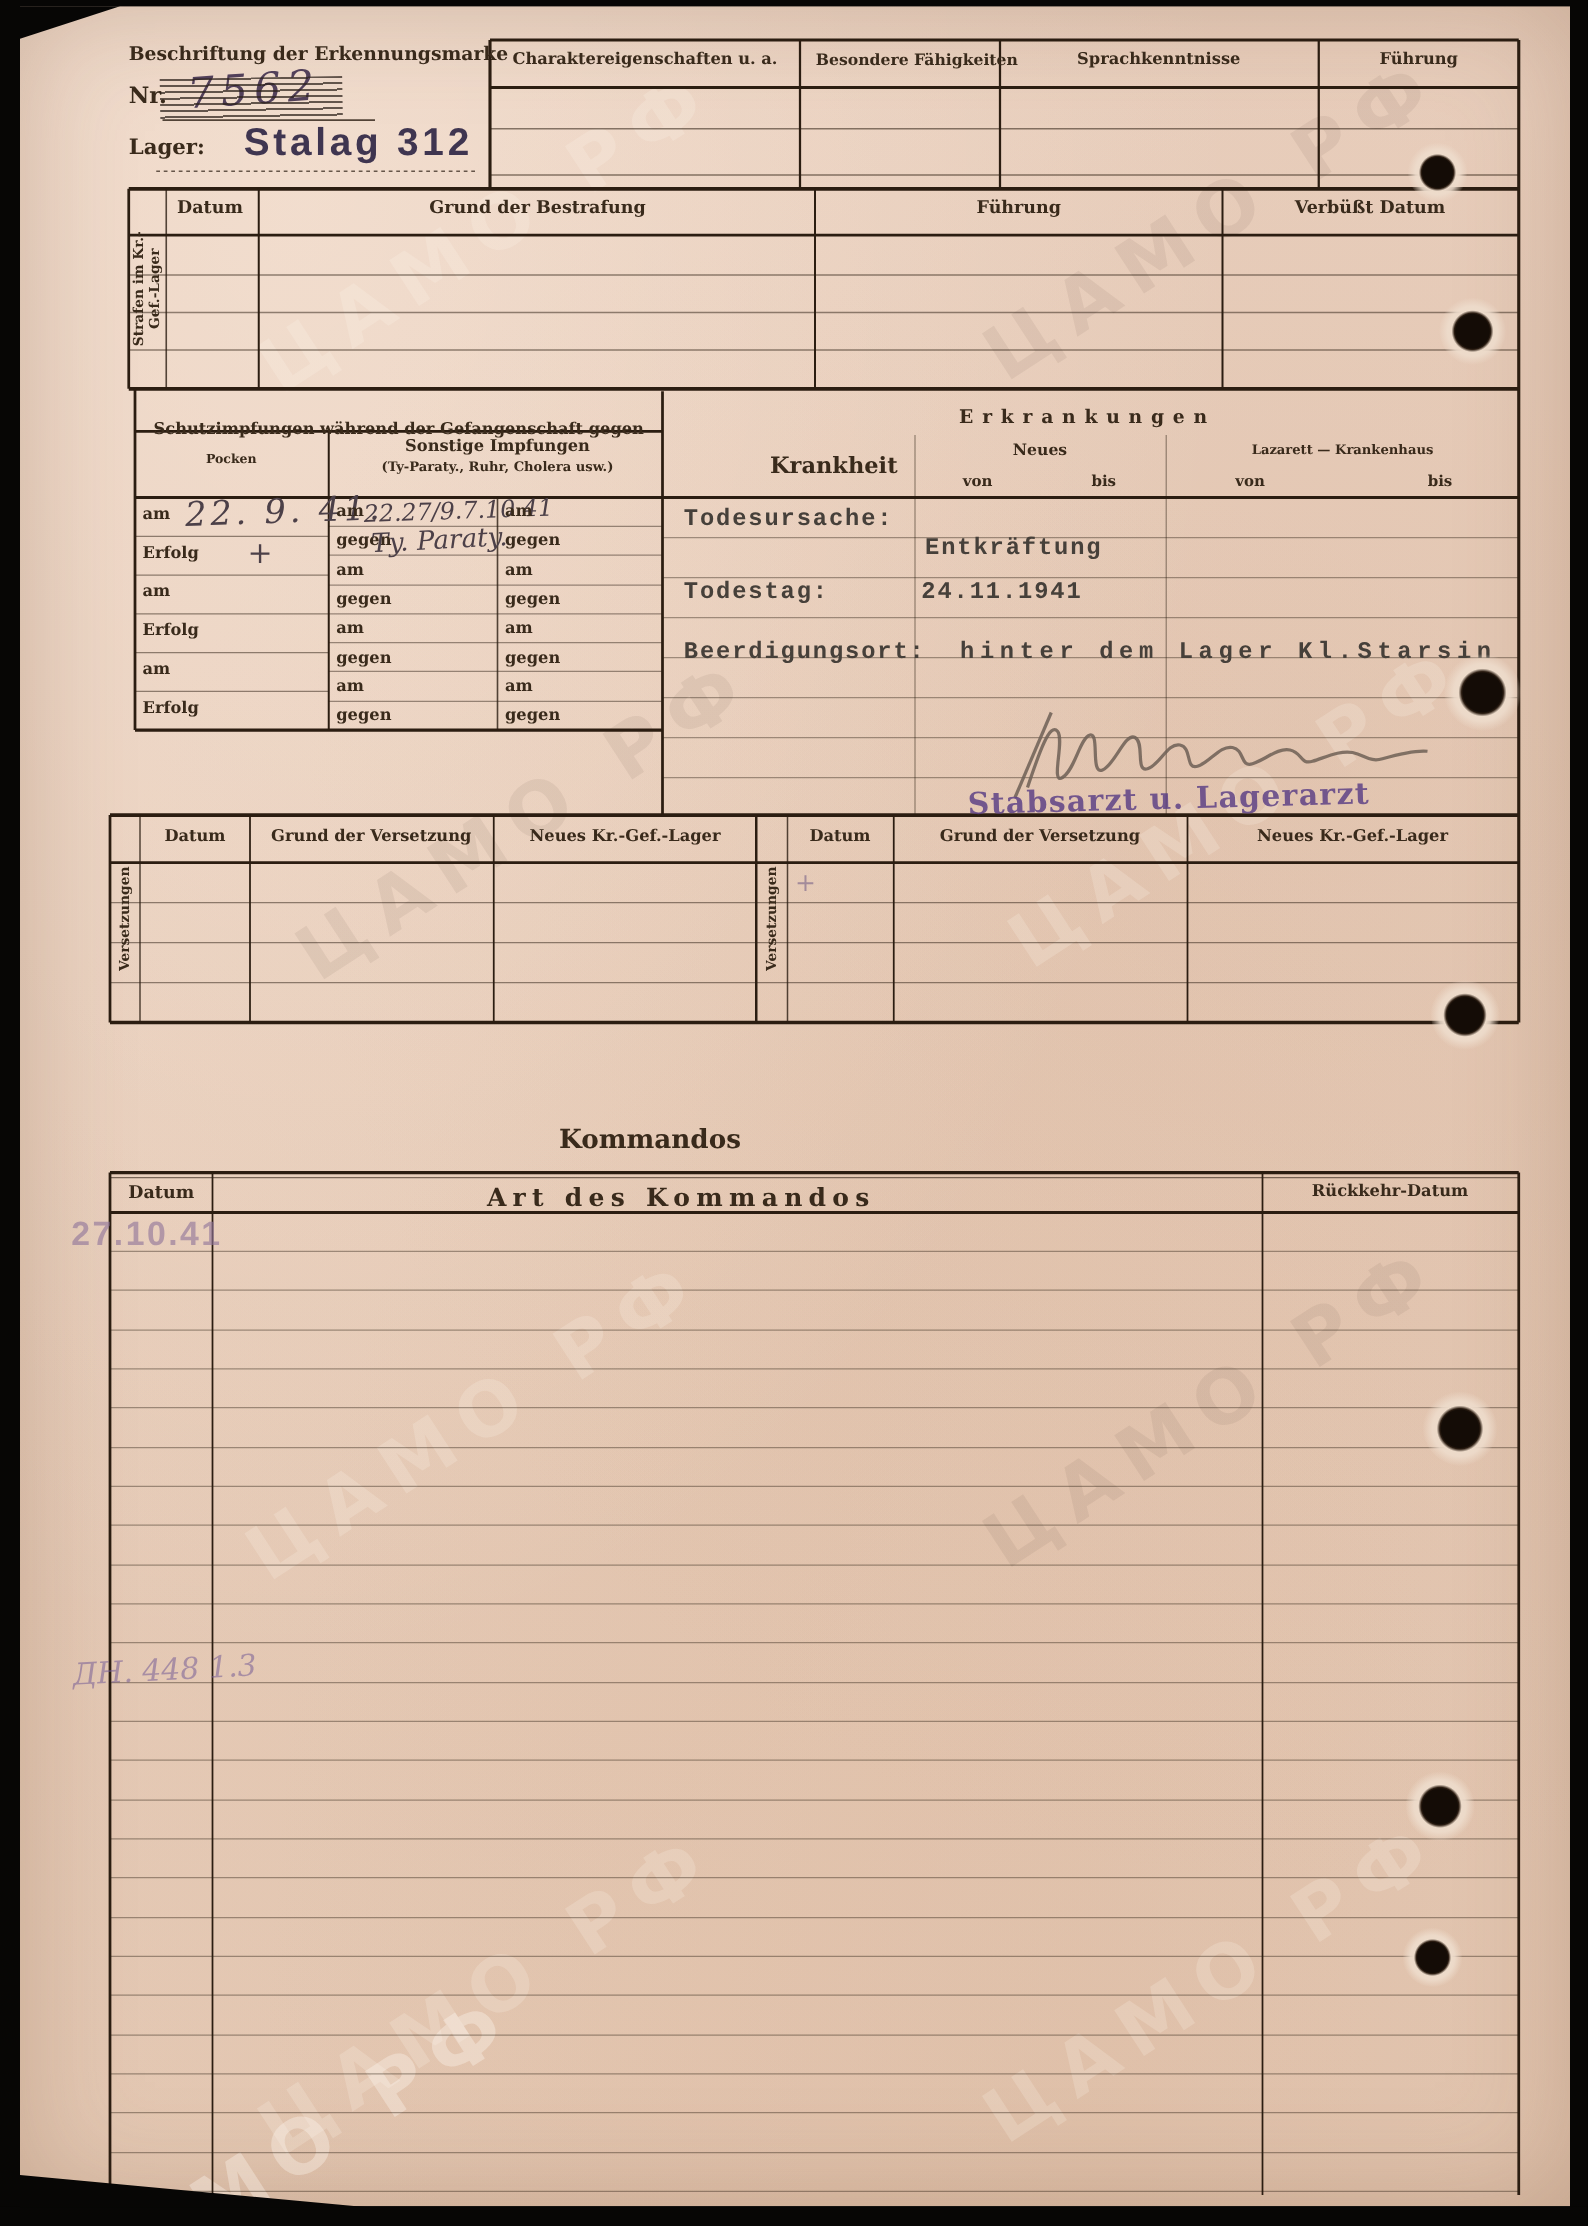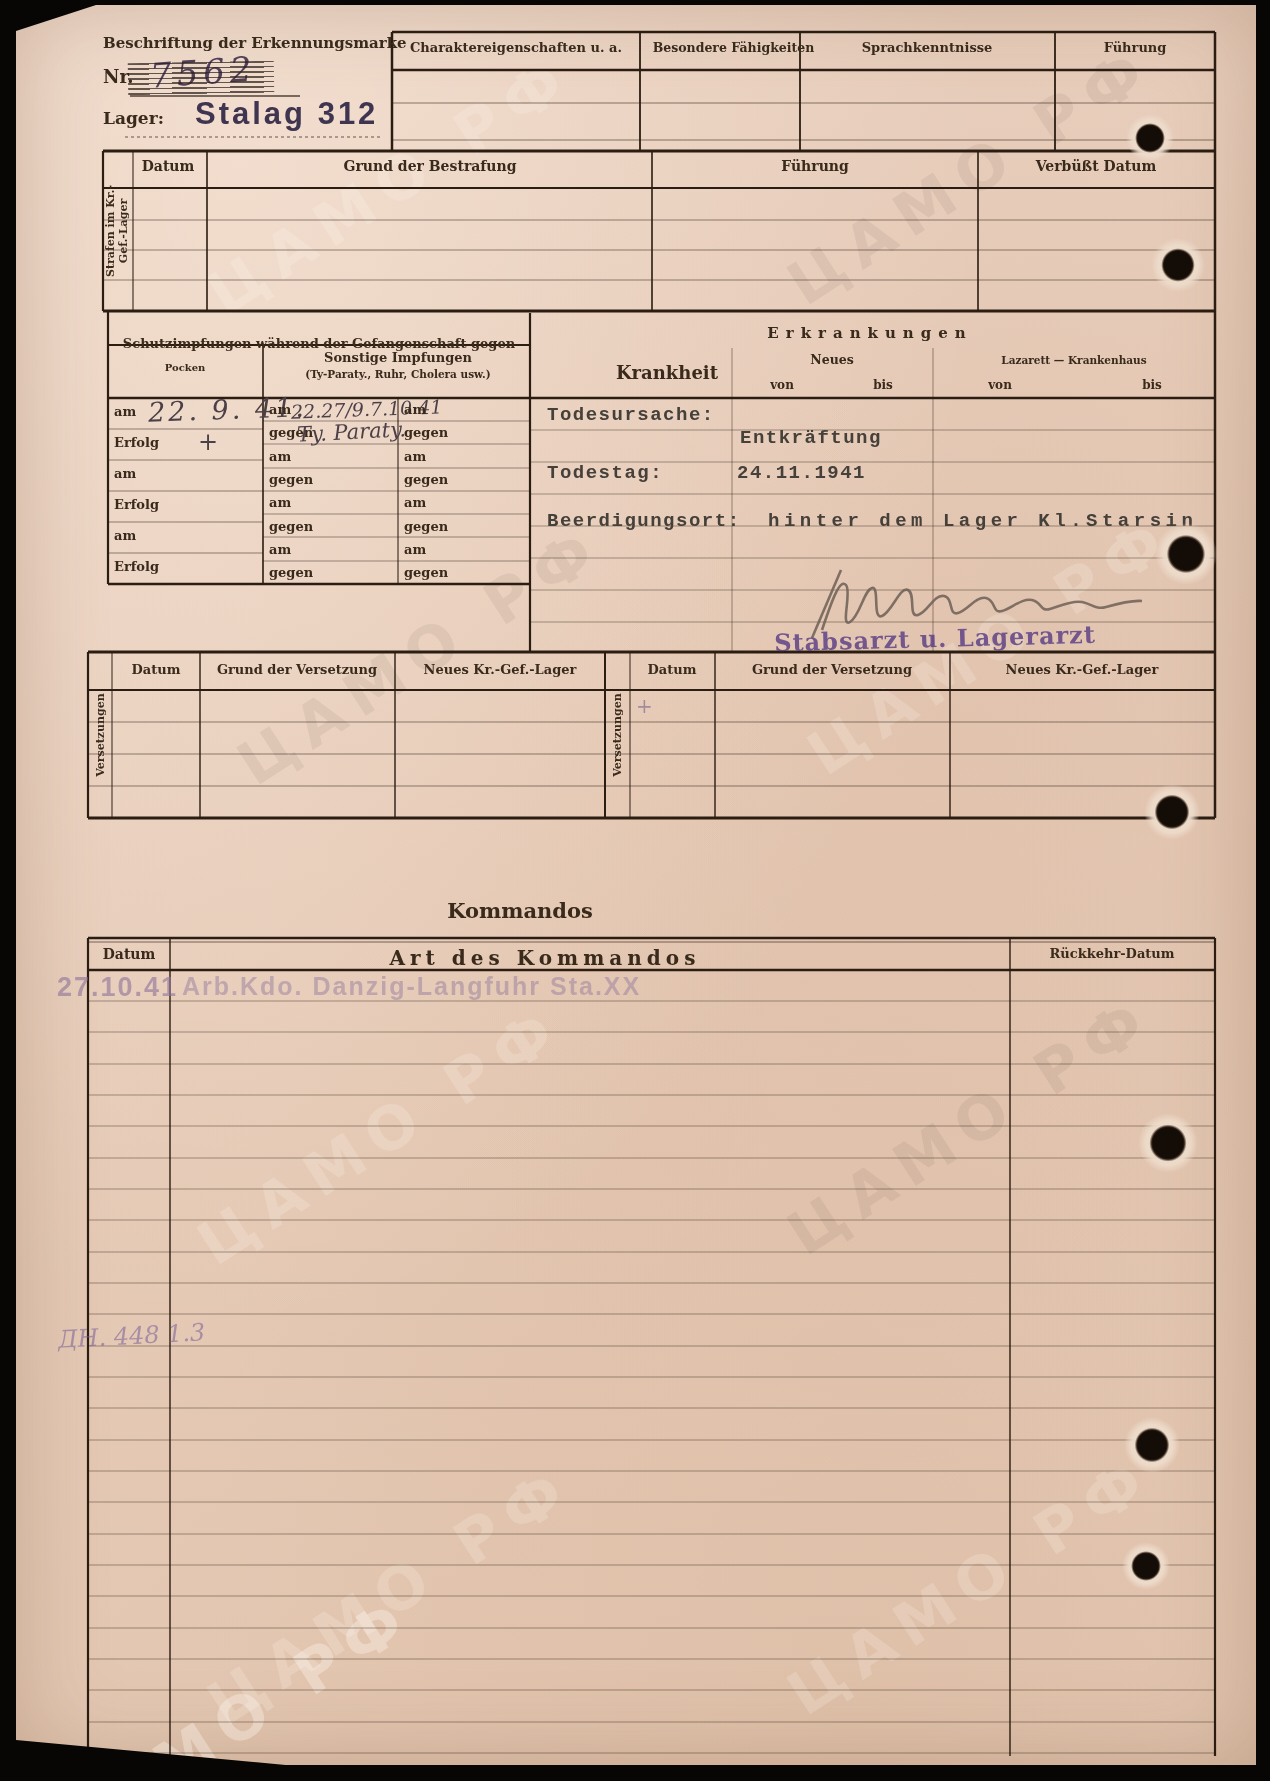--- a/index.html
+++ b/index.html
@@ -188,21 +188,20 @@
   <span class="bl c" style="left:672px;top:662px;font-size:13px;">Datum</span>
   <span class="bl c" style="left:832px;top:662px;font-size:13px;">Grund der Versetzung</span>
   <span class="bl c" style="left:1082px;top:662px;font-size:13px;">Neues Kr.-Gef.-Lager</span>
   <span class="hw" style="left:636px;top:694px;font-size:20px;color:rgba(95,75,125,.5);">+</span>
 
   <span class="bl c" style="left:520px;top:898px;font-size:21px;">Kommandos</span>
   <span class="bl c" style="left:129px;top:946px;font-size:14px;">Datum</span>
   <span class="bl c" style="left:545px;top:946px;font-size:20px;letter-spacing:5px;">Art des Kommandos</span>
   <span class="bl c" style="left:1112px;top:946px;font-size:13px;">Rückkehr-Datum</span>
   <span class="stampf" style="left:57px;top:972px;font-size:27px;letter-spacing:2px;">27.10.41</span>
-  <span class="stampf" style="left:182px;top:972px;font-size:25px;letter-spacing:2px;color:rgba(150,125,158,.5);">Arb.Kdo. Danzig-Langfuhr Sta.XX</span>
   <span class="hw" style="left:58px;top:1322px;font-size:24px;color:rgba(118,92,150,.55);transform:rotate(-3deg);">ДН. 448 1.3</span>
 
   <div class="hole" style="left:1126px;top:114px;width:48px;height:48px;"></div>
   <div class="hole" style="left:1151px;top:238px;width:54px;height:54px;transform:rotate(20deg);"></div>
   <div class="hole" style="left:1155px;top:523px;width:62px;height:62px;transform:rotate(-15deg);"></div>
   <div class="hole" style="left:1144px;top:784px;width:56px;height:56px;transform:rotate(40deg);"></div>
   <div class="hole" style="left:1138px;top:1113px;width:60px;height:60px;"></div>
   <div class="hole" style="left:1124px;top:1417px;width:56px;height:56px;transform:rotate(25deg);"></div>
   <div class="hole" style="left:1122px;top:1542px;width:48px;height:48px;transform:rotate(-30deg);"></div>
 

